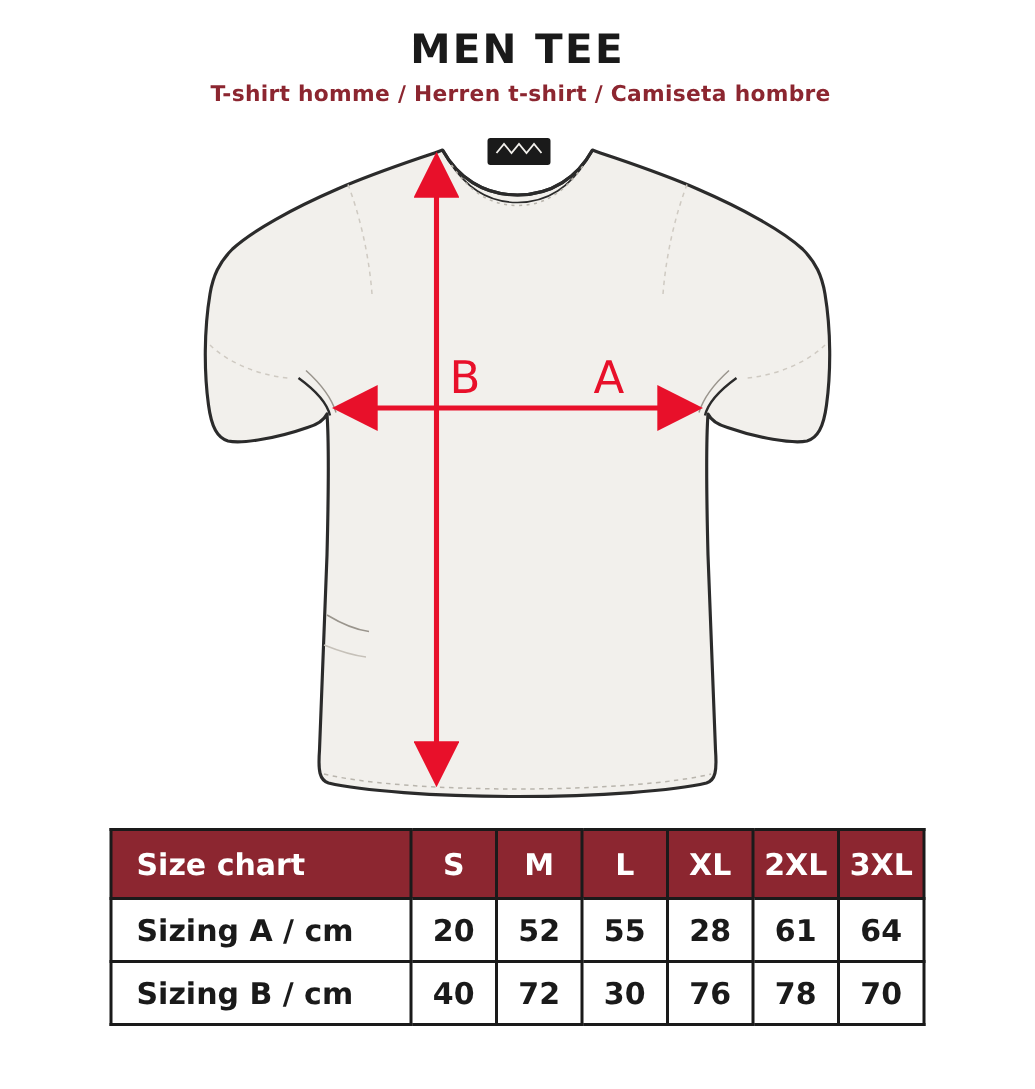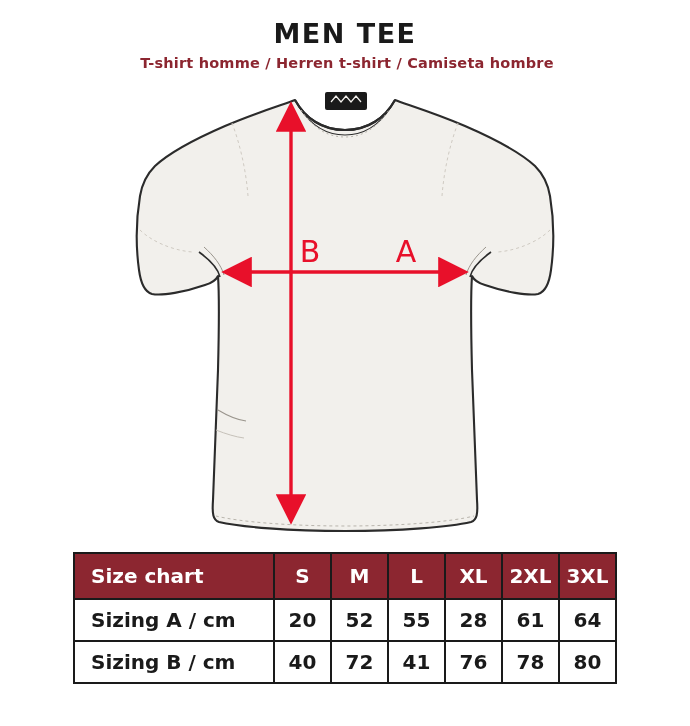--- a/index.html
+++ b/index.html
@@ -209,22 +209,22 @@
           <td>52</td>
           <td>55</td>
           <td>28</td>
           <td>61</td>
           <td>64</td>
         </tr>
         <tr>
           <td class="label-col">Sizing B / cm</td>
           <td>40</td>
           <td>72</td>
-          <td>41</td>
+          <td>30</td>
           <td>76</td>
           <td>78</td>
-          <td>80</td>
+          <td>70</td>
         </tr>
       </tbody>
     </table>
   </div>
 
 </div>
 
 </body></html>

